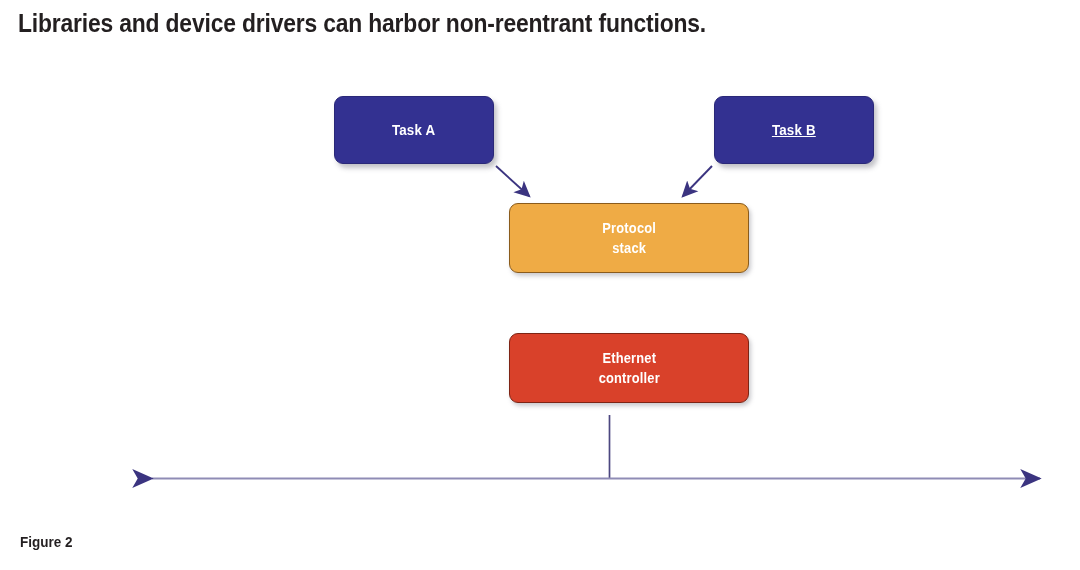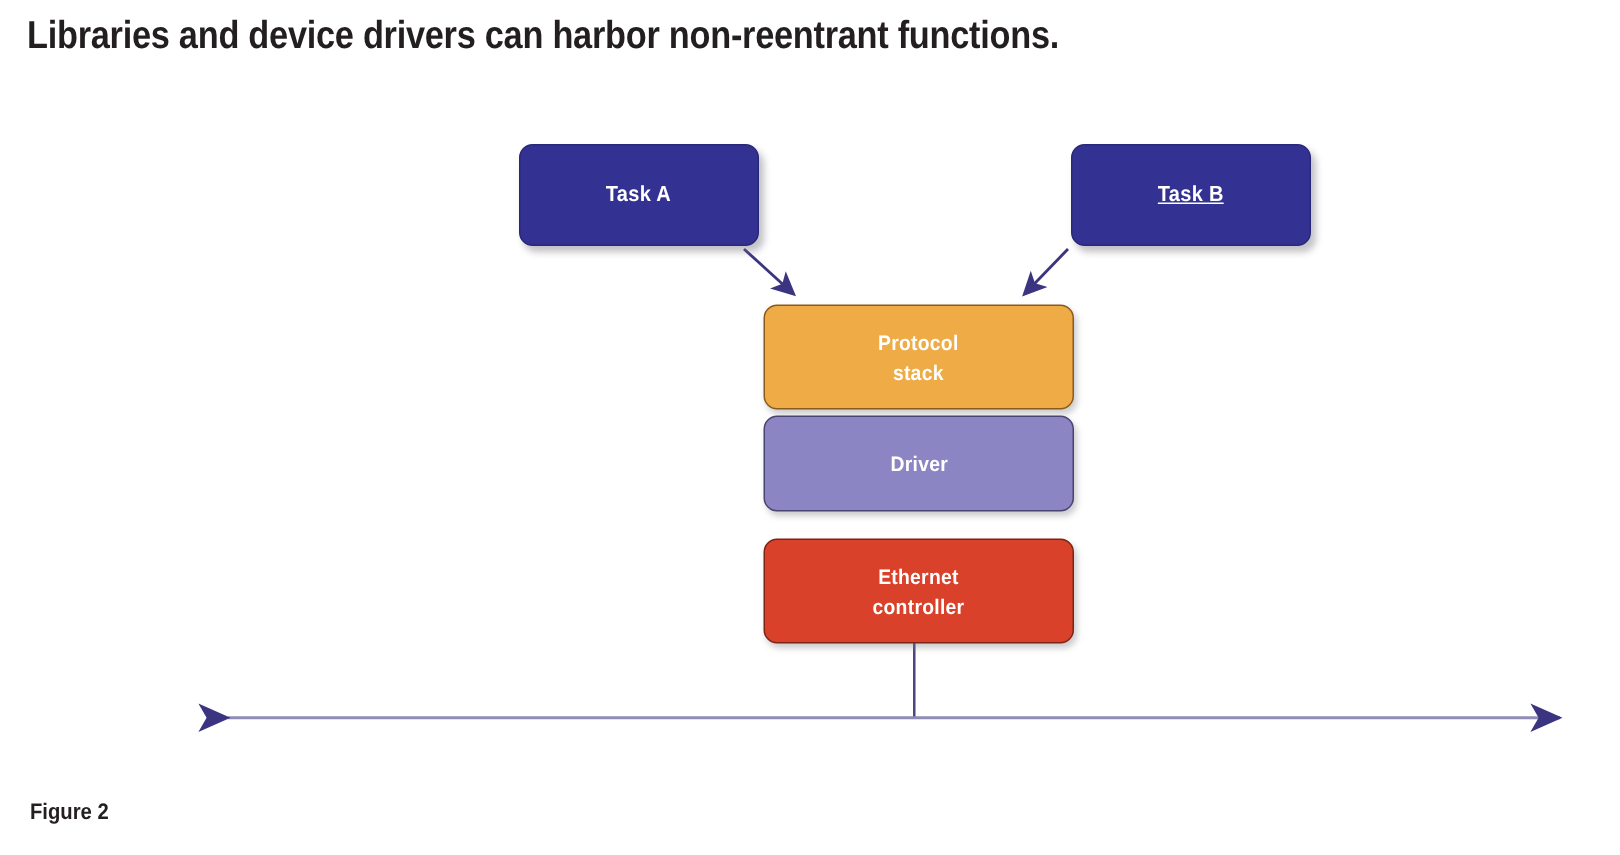--- a/index.html
+++ b/index.html
@@ -79,44 +79,44 @@
   
   .task-box {
     width: 160px;
     height: 68px;
     border-radius: 9px;
     background: #333191;
     border: 1px solid #2a2878;
     box-shadow: 3px 4px 5px rgba(120,120,130,0.45);
     font-size: 14.5px;
   }
-  #task-a { left: 346px; top: 96px; justify-content: center; }
+  #task-a { left: 334px; top: 96px; justify-content: center; }
   #task-b { left: 714px; top: 96px; text-decoration: underline; }
 
   
   .stack-box {
     left: 509px;
-    width: 207px;
+    width: 240px;
     border-radius: 9px;
     box-shadow: 2px 3px 4px rgba(125,125,135,0.40);
   }
   #protocol-stack {
     top: 203px;
     height: 70px;
     background: #efab45;
     border: 1px solid #8a5b1c;
   }
   #driver {
     top: 277px;
     height: 64px;
     background: #8b85c4;
     border: 1px solid #4a4470;
   }
   #ethernet-controller {
-    top: 359px;
+    top: 333px;
     height: 70px;
     background: #d9412a;
     border: 1px solid #7d2414;
   }
 
   
   .connectors {
     position: absolute;
     left: 0; top: 0;
     width: 1080px;
@@ -159,23 +159,20 @@
 
   <div class="node task-box" id="task-b">
     <span class="node-label">Task B</span>
   </div>
 
   <div class="node stack-box" id="protocol-stack">
     <span class="node-label">Protocol
 stack</span>
   </div>
 
-  <div class="node stack-box" id="driver">
-    <span class="node-label">Driver</span>
-  </div>
 
   <div class="node stack-box" id="ethernet-controller">
     <span class="node-label">Ethernet
 controller</span>
   </div>
 
   <div class="caption">Figure 2</div>
 
 </div>
 

